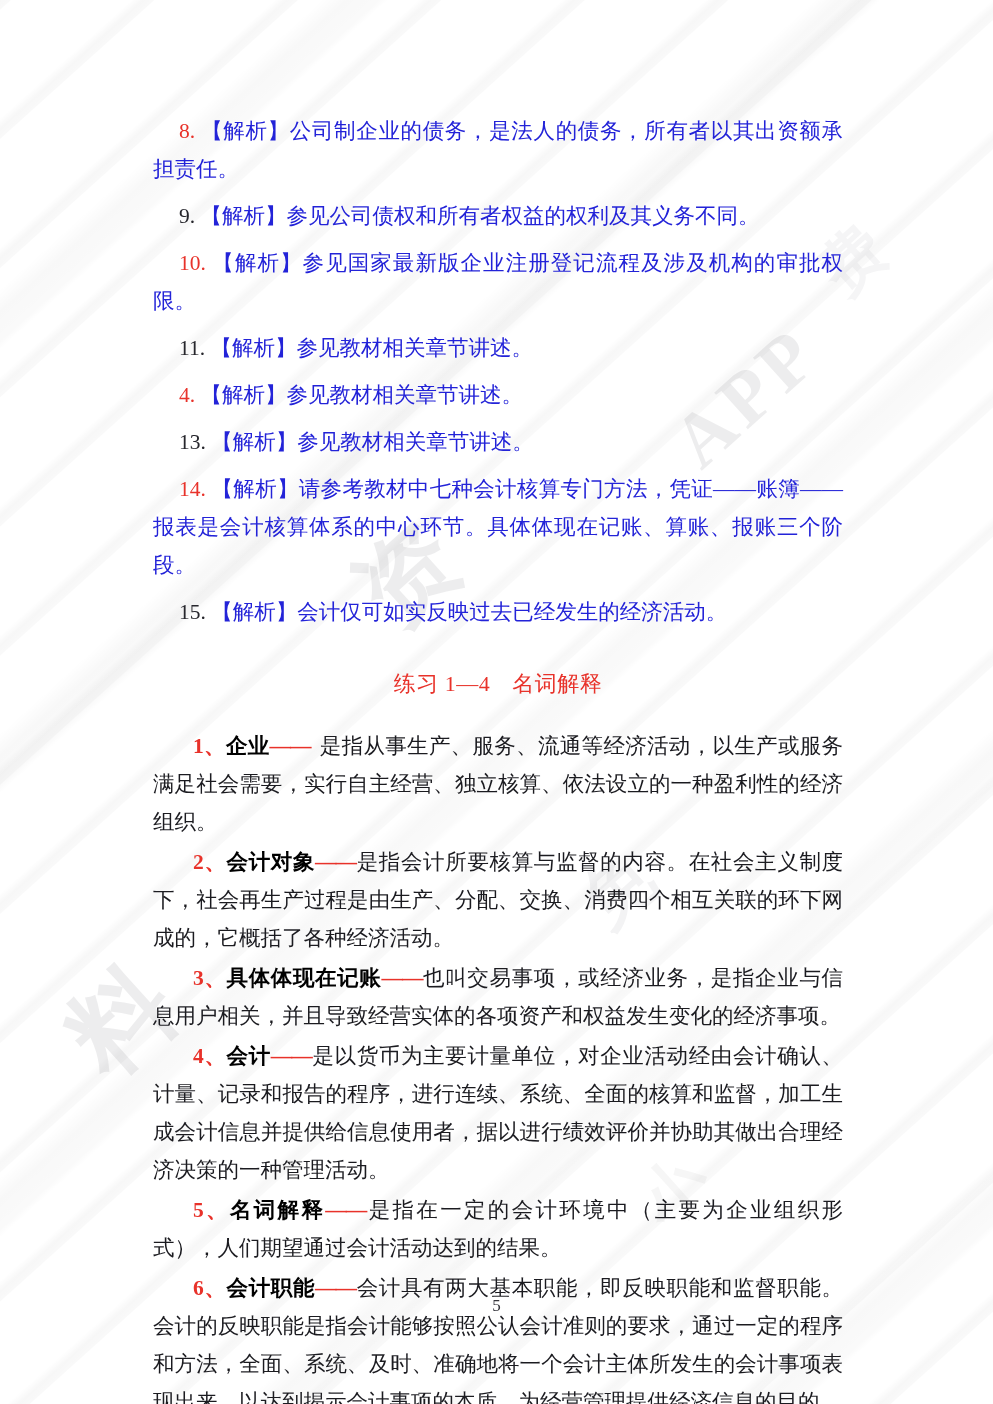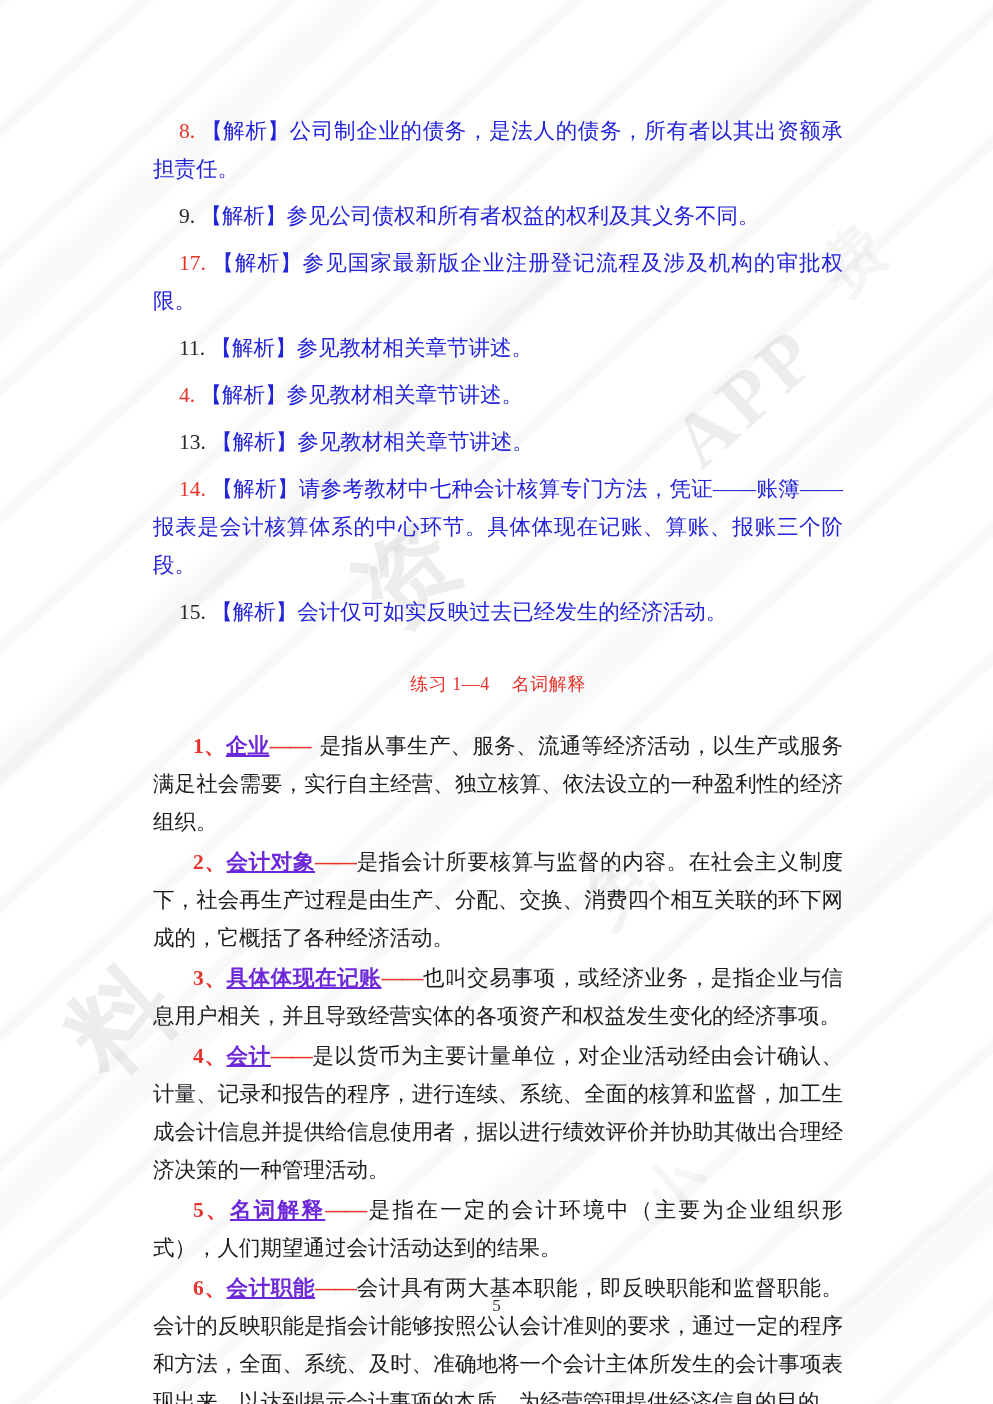--- a/index.html
+++ b/index.html
@@ -109,40 +109,39 @@
   .ans .tag  { color: #2323d8; }
   .ans .txt  { color: #2323d8; }
 
   
   .section-title {
     margin-top: 34px;
     margin-bottom: 24px;
     text-align: center;
     text-indent: 0;
     color: #e8322a;
-    font-size: 18px;
+    font-size: 22px;
     line-height: 38px;
     letter-spacing: 0.5px;
   }
   .section-title .sp { display: inline-block; width: 22px; }
 
   
   .term {
     margin-bottom: 2px;
     text-indent: 40px;
     color: #1b1b20;
   }
   .term .num {
     color: #e8322a;
     font-weight: 700;
   }
   .term .name {
-    color: #6d28d9;
-    font-weight: 700;
-    text-decoration: underline;
+    color: #000000;
+    font-weight: 700;
   }
   .term .dash {
     color: #e8322a;
     font-weight: 700;
     letter-spacing: -1px;
   }
   .term .gap { display: inline-block; width: 9px; }
   .term .def { color: #1b1b20; }
 
   .page-number {
@@ -172,21 +171,21 @@
     <div class="wm-text wm-e">费</div>
     <div class="wm-text wm-f">小</div>
   </div>
 
   <div class="content">
     <div class="body-block">
 
       <div id="answer-list">
           <p class="ans"><span class="idx idx-red">8.</span> <span class="tag">【解析】</span><span class="txt">公司制企业的债务，是法人的债务，所有者以其出资额承担责任。</span></p>
           <p class="ans"><span class="idx idx-dark">9.</span> <span class="tag">【解析】</span><span class="txt">参见公司债权和所有者权益的权利及其义务不同。</span></p>
-          <p class="ans"><span class="idx idx-red">17.</span> <span class="tag">【解析】</span><span class="txt">参见国家最新版企业注册登记流程及涉及机构的审批权限。</span></p>
+          <p class="ans"><span class="idx idx-red">10.</span> <span class="tag">【解析】</span><span class="txt">参见国家最新版企业注册登记流程及涉及机构的审批权限。</span></p>
           <p class="ans"><span class="idx idx-dark">11.</span> <span class="tag">【解析】</span><span class="txt">参见教材相关章节讲述。</span></p>
           <p class="ans"><span class="idx idx-red">4.</span> <span class="tag">【解析】</span><span class="txt">参见教材相关章节讲述。</span></p>
           <p class="ans"><span class="idx idx-dark">13.</span> <span class="tag">【解析】</span><span class="txt">参见教材相关章节讲述。</span></p>
           <p class="ans"><span class="idx idx-red">14.</span> <span class="tag">【解析】</span><span class="txt">请参考教材中七种会计核算专门方法，凭证——账簿——报表是会计核算体系的中心环节。具体体现在记账、算账、报账三个阶段。</span></p>
           <p class="ans"><span class="idx idx-dark">15.</span> <span class="tag">【解析】</span><span class="txt">会计仅可如实反映过去已经发生的经济活动。</span></p>
         </div>
 
       <p class="section-title">
         <span>练习 1—4</span><span class="sp"></span><span>名词解释</span>
       </p>

